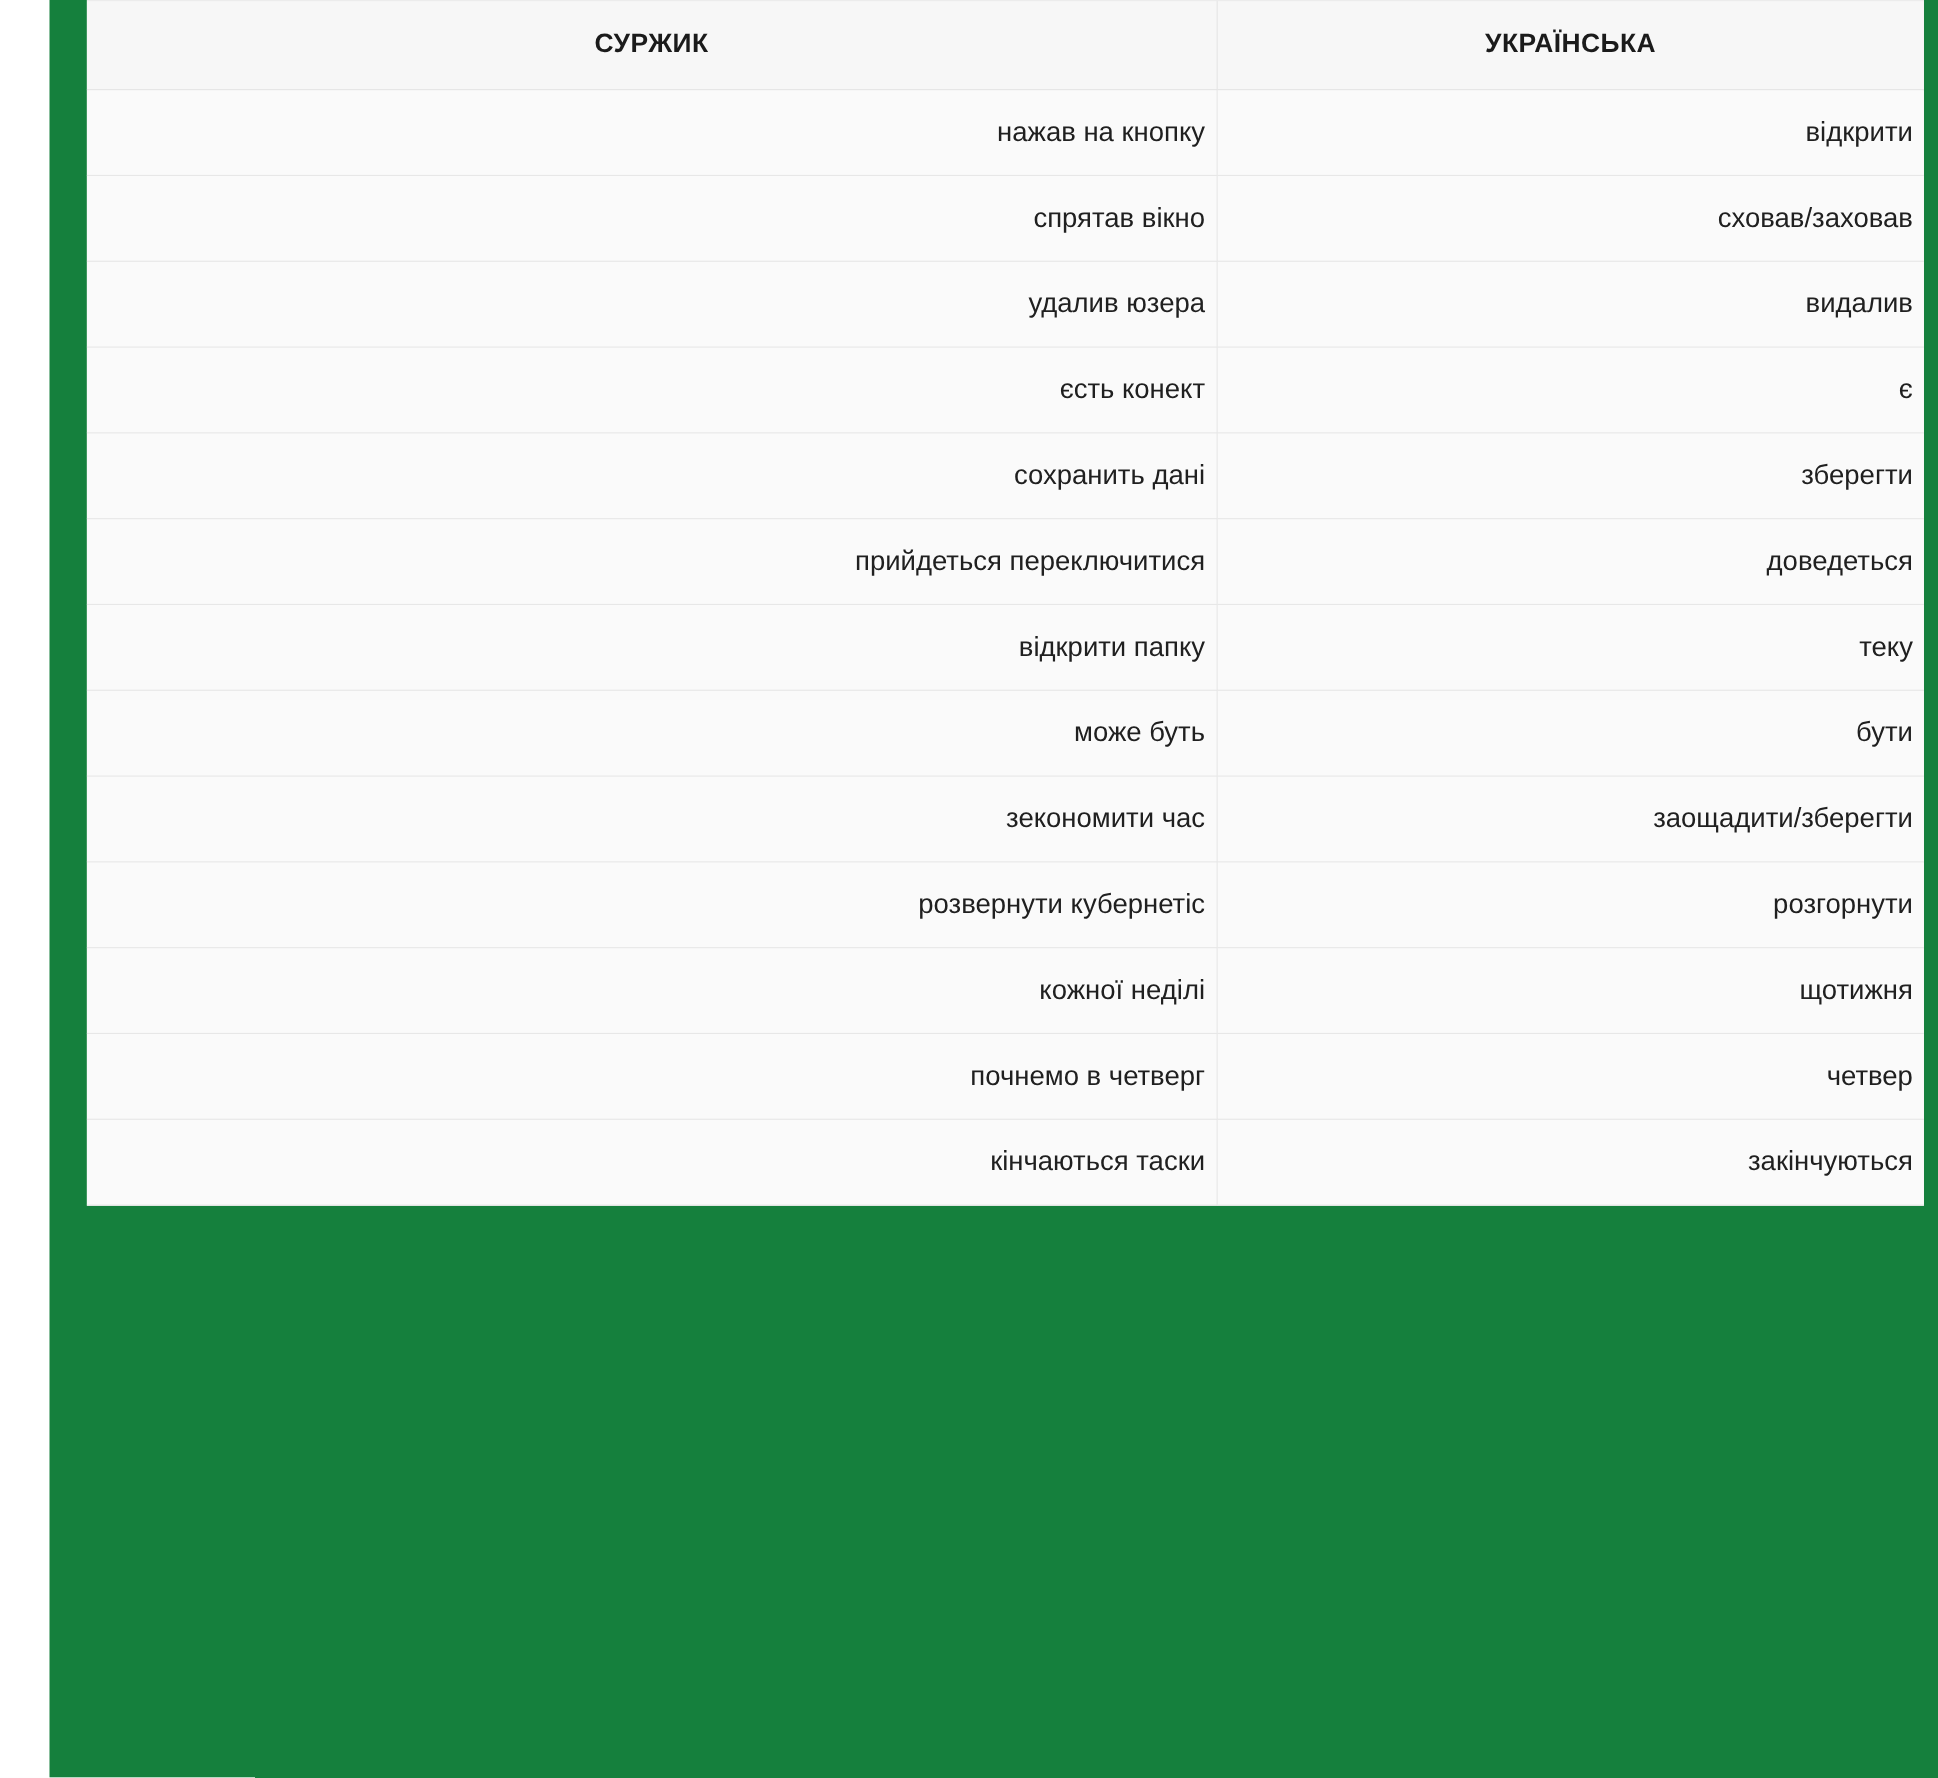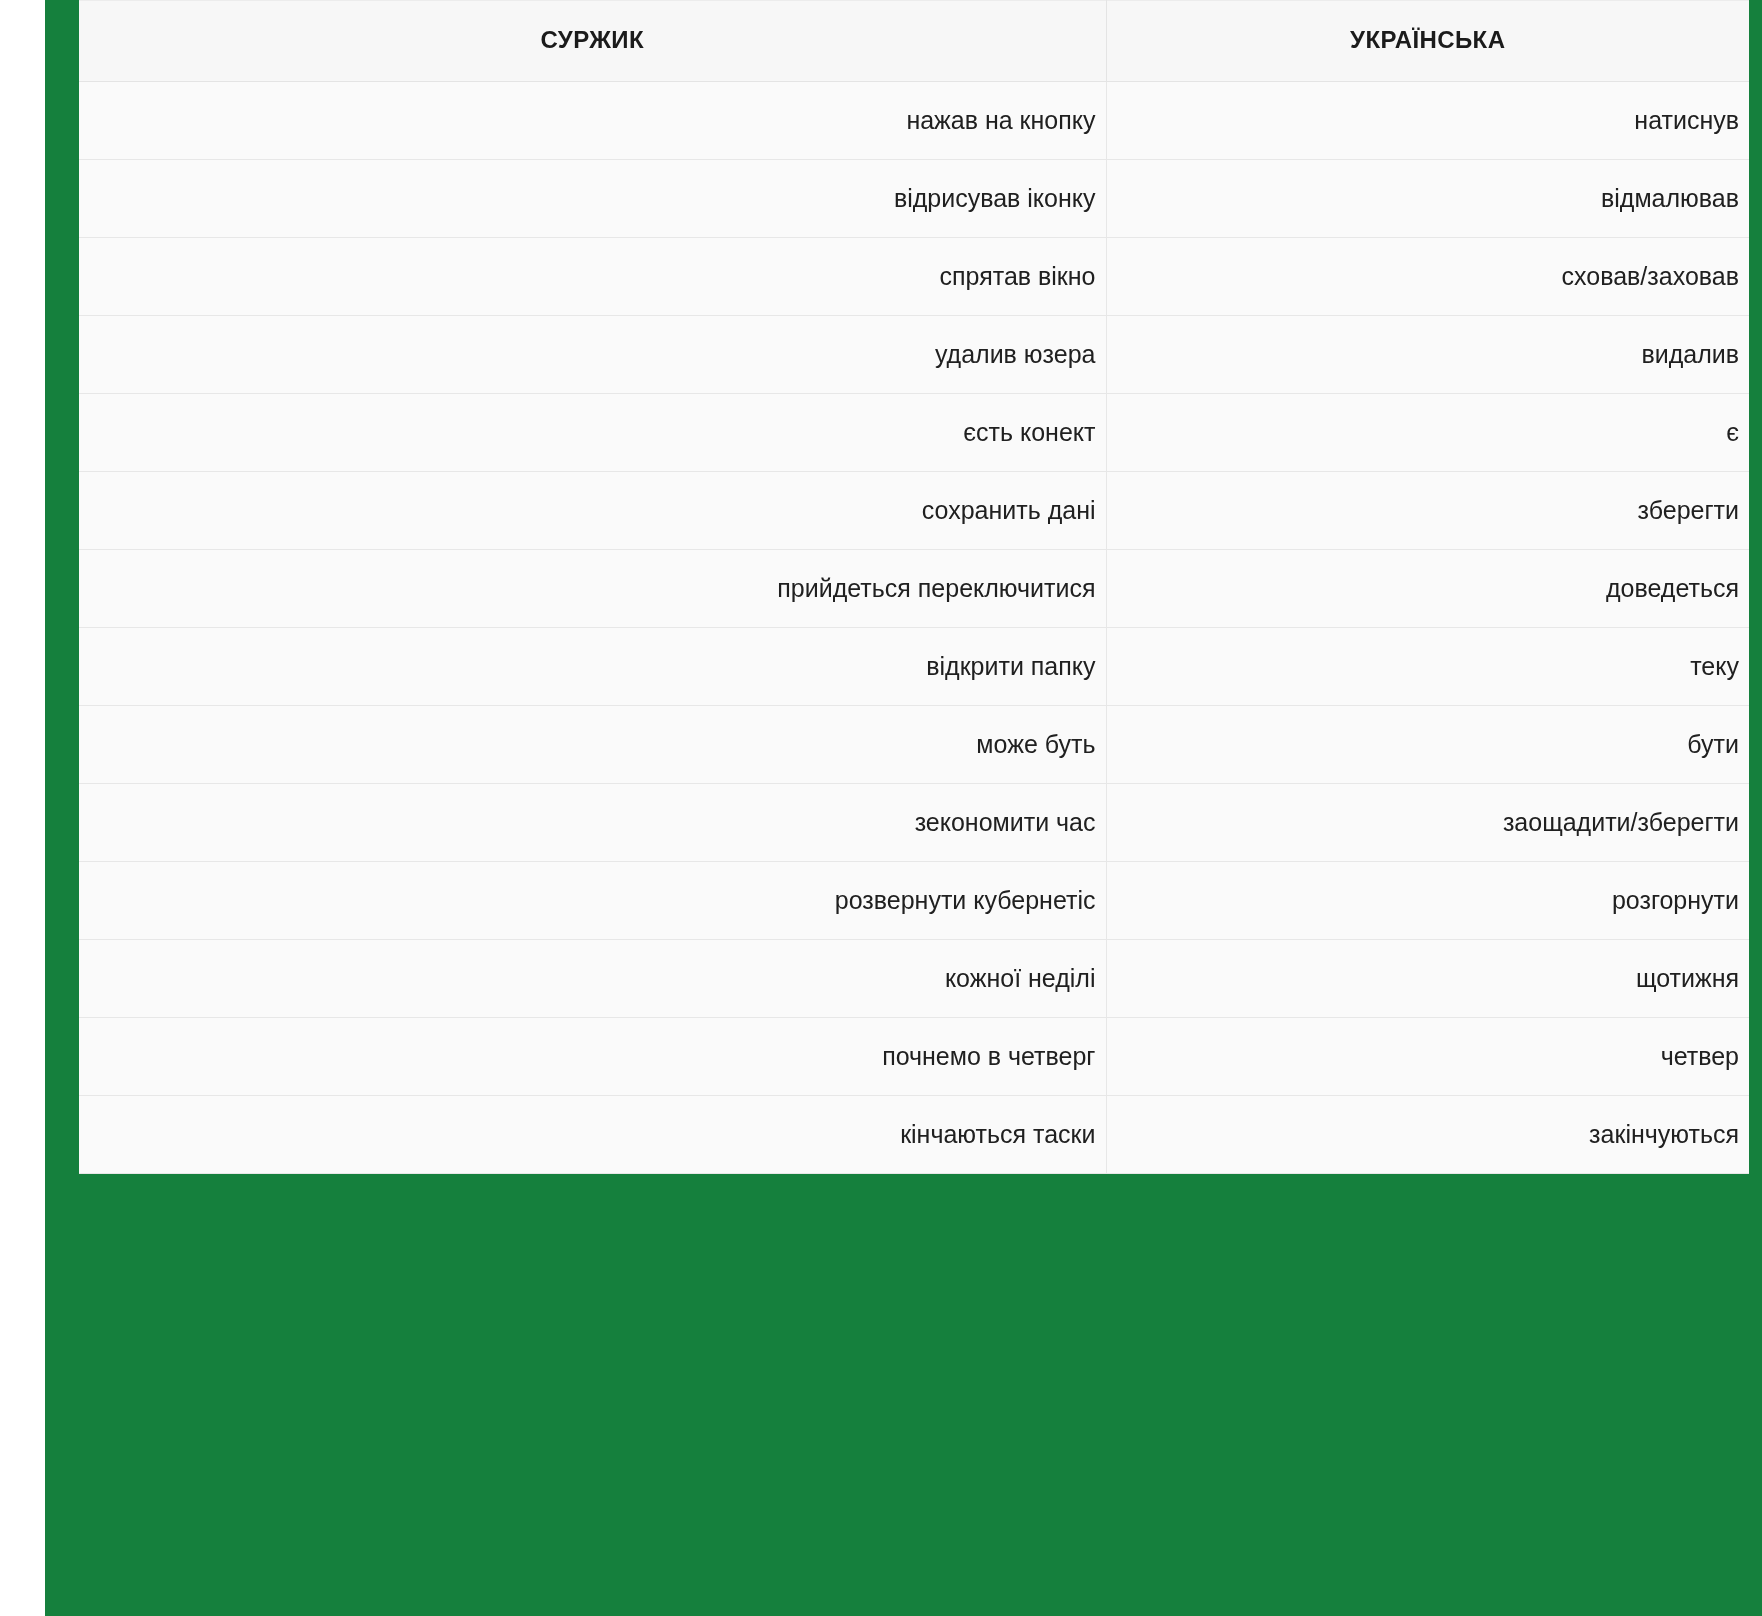--- a/index.html
+++ b/index.html
@@ -68,25 +68,21 @@
     </colgroup>
     <thead>
       <tr>
         <th>СУРЖИК</th>
         <th>УКРАЇНСЬКА</th>
       </tr>
     </thead>
     <tbody id="table-body">
         <tr>
           <td>нажав на кнопку</td>
-          <td>натиснув</td>
-        </tr>
-        <tr>
-          <td>відрисував іконку</td>
-          <td>відмалював</td>
+          <td>відкрити</td>
         </tr>
         <tr>
           <td>спрятав вікно</td>
           <td>сховав/заховав</td>
         </tr>
         <tr>
           <td>удалив юзера</td>
           <td>видалив</td>
         </tr>
         <tr>

